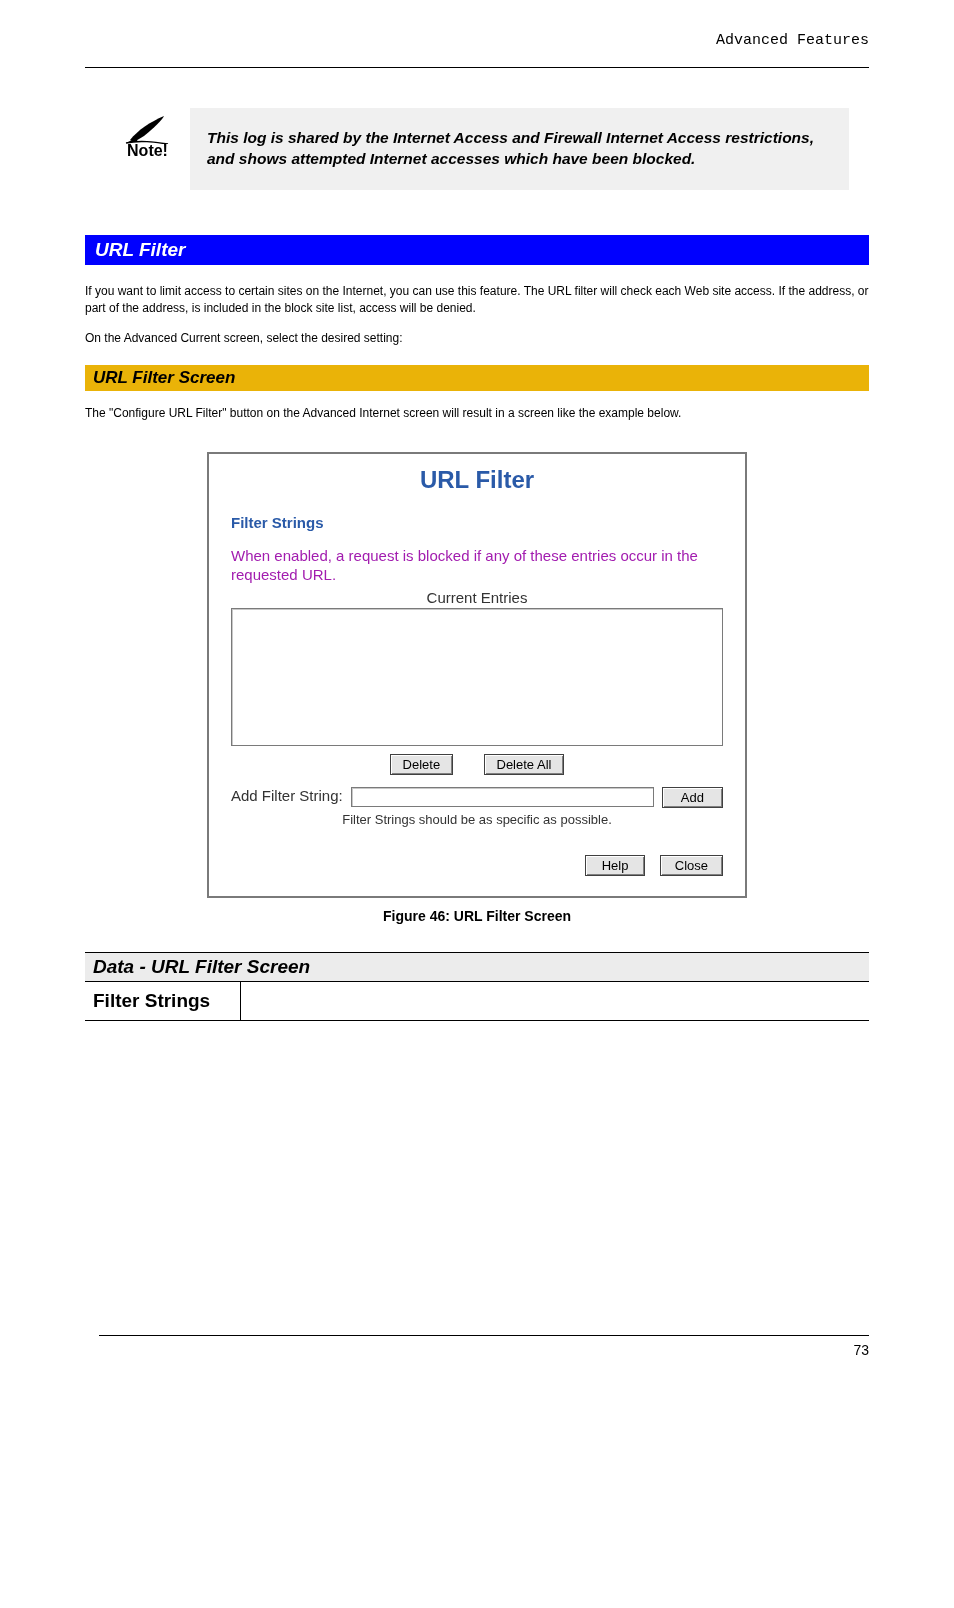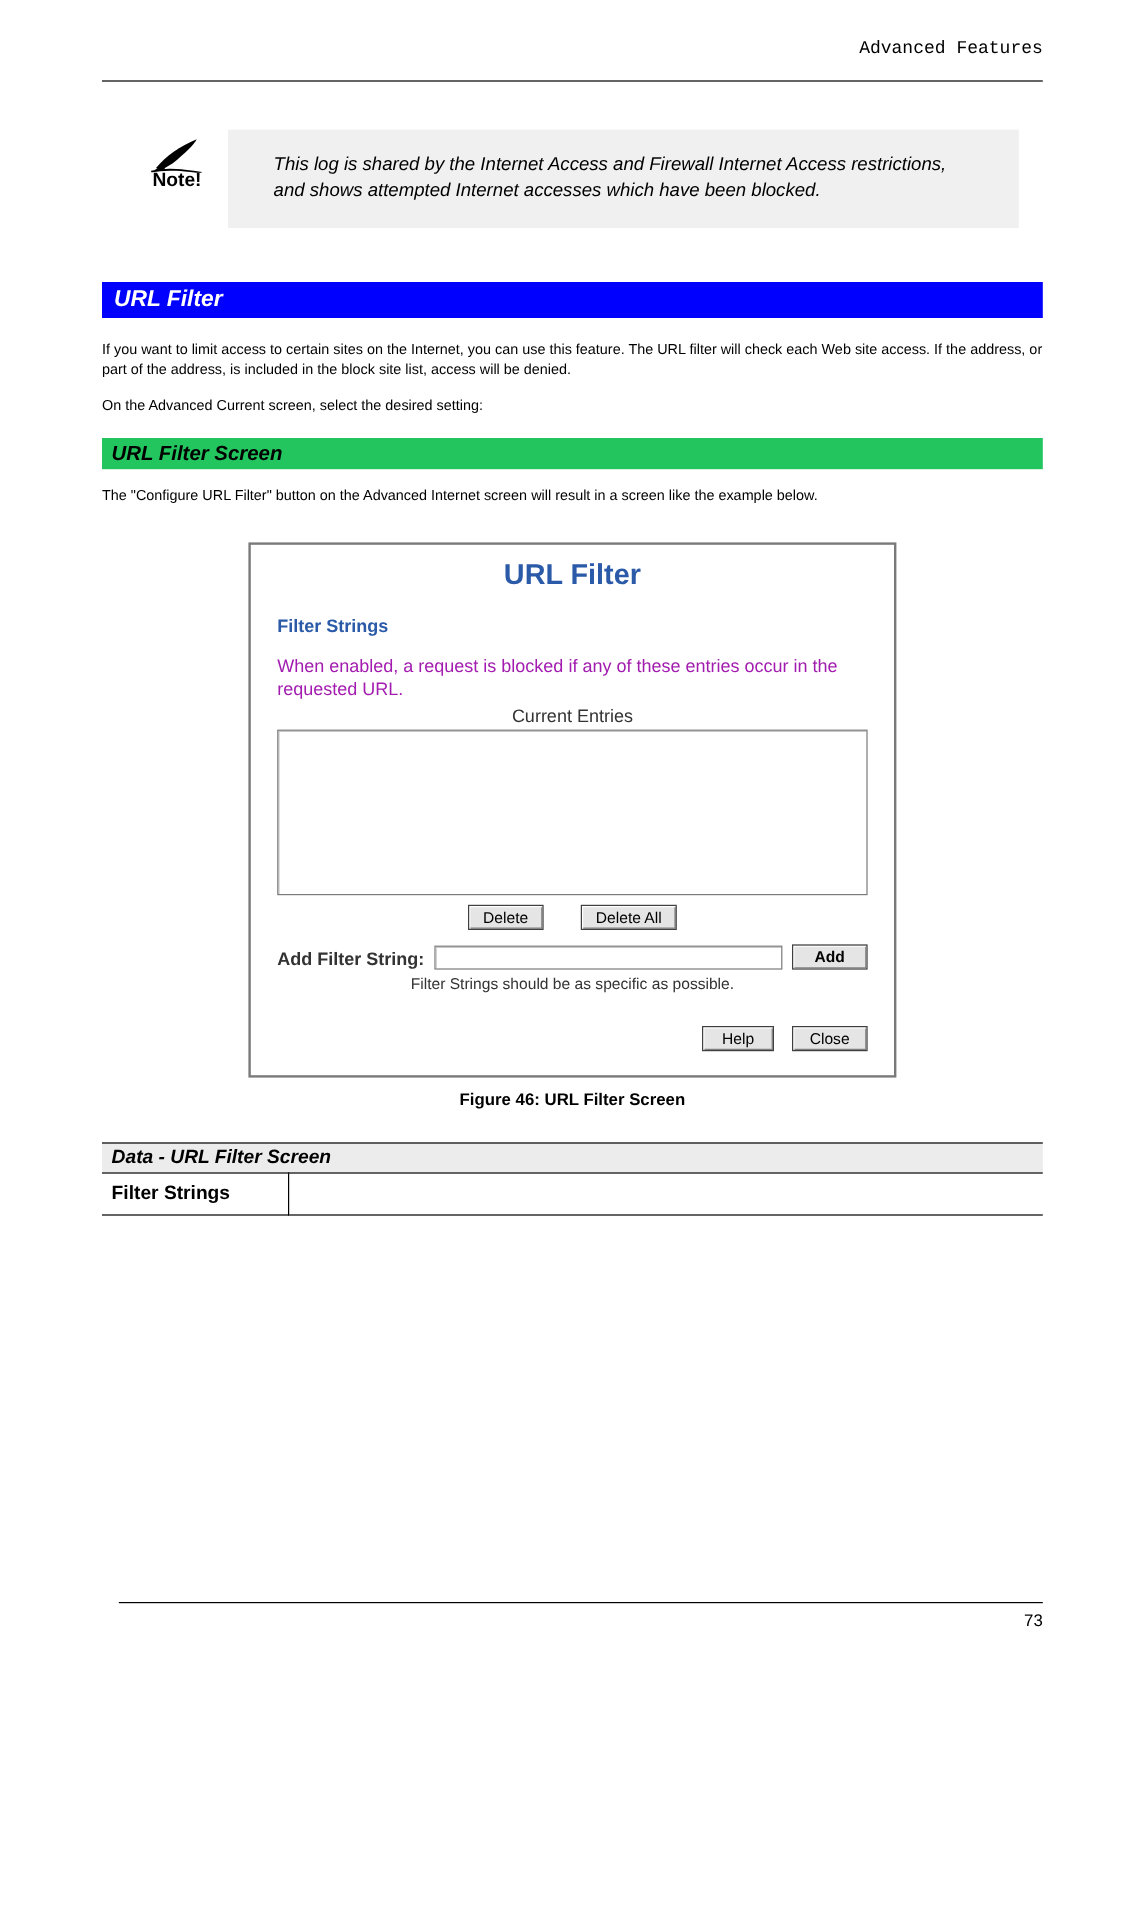--- a/index.html
+++ b/index.html
@@ -44,24 +44,24 @@
   .note-icon svg { display: block; }
   .note-icon-label {
     font-family: "Comic Sans MS", cursive, sans-serif;
     font-size: 16px;
     font-weight: bold;
     margin-top: -2px;
   }
   .note-box {
     flex: 1;
     background: #f0f0f0;
-    padding: 20px 38px;
+    padding: 20px 17px;
     font-size: 15.5px;
     font-style: italic;
-    font-weight: normal;
+    font-weight: bold;
     font-family: Arial, Helvetica, sans-serif;
     line-height: 1.35;
     margin-left: 10px;
     margin-right: 20px;
   }
   .section-bar {
     background: #0000ff;
     color: #ffffff;
     font-weight: bold;
     padding: 4px 10px;
@@ -69,21 +69,21 @@
     font-style: italic;
     margin-bottom: 18px;
   }
   .body-text {
     font-size: 12px;
     line-height: 1.4;
     margin-bottom: 14px;
   }
   .body-text p { margin-bottom: 14px; }
   .subsection-bar {
-    background: #22c55e;
+    background: #eab308;
     font-weight: bold;
     padding: 3px 8px;
     font-size: 17px;
     margin-top: 18px;
     margin-bottom: 14px;
     font-style: italic;
   }
   .figure-wrap {
     width: 100%;
     display: flex;
@@ -139,24 +139,23 @@
     border: 1px solid #404040;
     box-shadow: inset 1px 1px 0 #ffffff, inset -1px -1px 0 #808080;
     font-size: 13px;
     padding: 2px 12px;
     color: #000;
     font-family: Arial, sans-serif;
   }
   .btn-gap { display:inline-block; width: 22px; }
   .add-row {
     display: flex;
-    align-items: flex-end;
+    align-items: flex-start;
     gap: 8px;
     margin-bottom: 4px;
-    font-weight: bold;
   }
   .add-row-label { font-size: 15px; color: #333; white-space: nowrap; }
   .add-input {
     flex: 1;
     border: 1px solid #7a7a7a;
     box-shadow: inset 1px 1px 0 #c8c8c8;
     height: 20px;
   }
   .hint {
     text-align: center;
@@ -169,21 +168,21 @@
   }
   .figure-caption {
     text-align: center;
     font-weight: bold;
     font-size: 14px;
     margin: 10px 0 28px 0;
   }
   .data-table {
     width: 100%;
     border-collapse: collapse;
-    font-size: 16px;
+    font-size: 19px;
   }
   .data-table .th-row td {
     background: #ececec;
     border-top: 1px solid #000;
     border-bottom: 1px solid #000;
     padding: 3px 8px;
     font-weight: bold;
     font-style: italic;
   }
   .data-table .data-row td {

